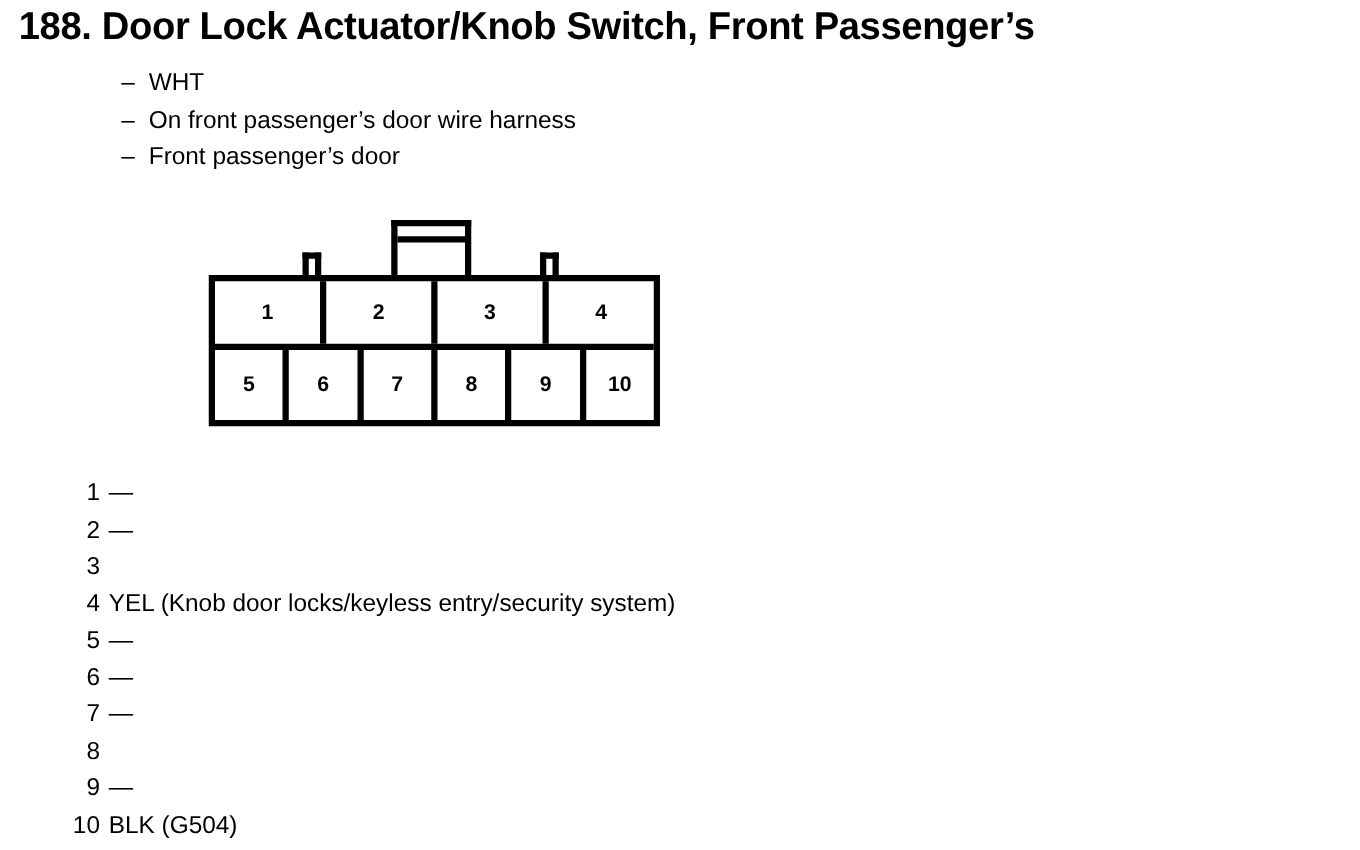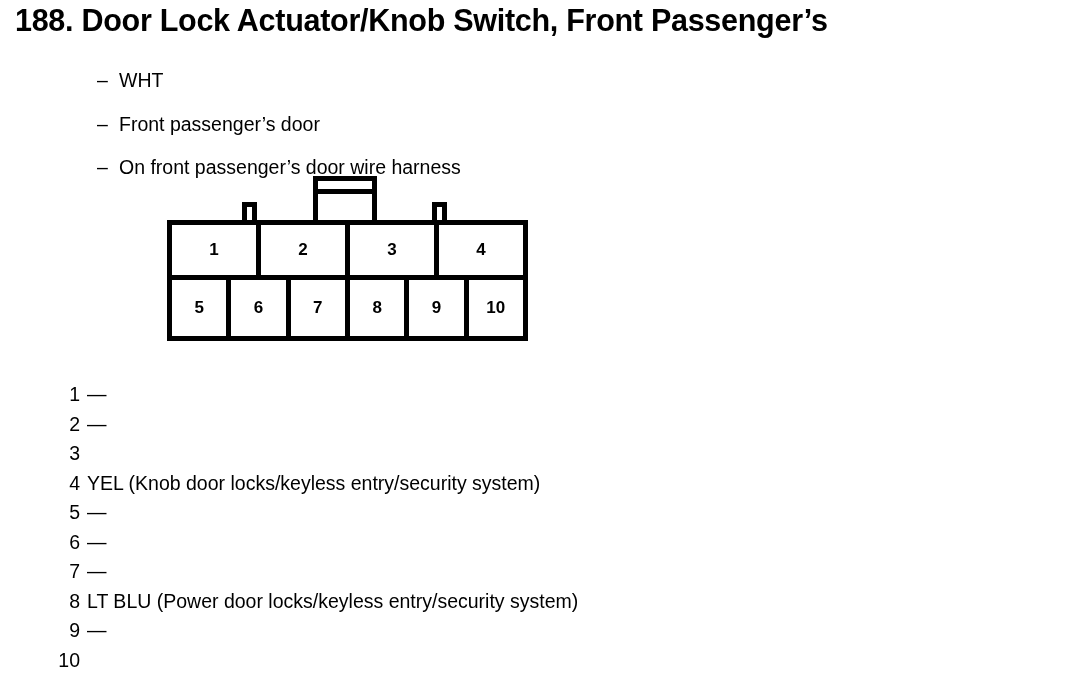--- a/index.html
+++ b/index.html
@@ -36,21 +36,20 @@
     position: absolute;
     left: 97px;
     top: 52px;
     font-size: 19.5px;
     line-height: 29.5px;
     white-space: nowrap;
   }
   .desc-line {
     display: block;
     height: 29.5px;
-    margin-top: 14px;
   }
   .desc-dash {
     display: inline-block;
     width: 22px;
   }
 
   
   #connector {
     position: absolute;
     left: 167px;
@@ -159,24 +158,24 @@
 </head>
 <body>
 
 <div id="title">188.  Door Lock Actuator/Knob Switch, Front Passenger’s</div>
 
 <div id="desc-list">
   <span class="desc-line">
     <span class="desc-dash">–</span><span>WHT</span>
   </span>
   <span class="desc-line">
-    <span class="desc-dash">–</span><span>Front passenger’s door</span>
+    <span class="desc-dash">–</span><span>On front passenger’s door wire harness</span>
   </span>
   <span class="desc-line">
-    <span class="desc-dash">–</span><span>On front passenger’s door wire harness</span>
+    <span class="desc-dash">–</span><span>Front passenger’s door</span>
   </span>
 </div>
 
 <div id="connector">
 
   <div class="tab-small left"></div>
 
   <div class="tab-center">
     <div class="tab-center-slot"></div>
   </div>
@@ -227,22 +226,22 @@
   <div class="pin-line">
     <span class="pin-num">6</span>
     <span class="pin-desc">—</span>
   </div>
   <div class="pin-line">
     <span class="pin-num">7</span>
     <span class="pin-desc">—</span>
   </div>
   <div class="pin-line">
     <span class="pin-num">8</span>
-    <span class="pin-desc">LT BLU (Power door locks/keyless entry/security system)</span>
   </div>
   <div class="pin-line">
     <span class="pin-num">9</span>
     <span class="pin-desc">—</span>
   </div>
   <div class="pin-line">
     <span class="pin-num">10</span>
+    <span class="pin-desc">BLK (G504)</span>
   </div>
 </div>
 
 </body></html>

